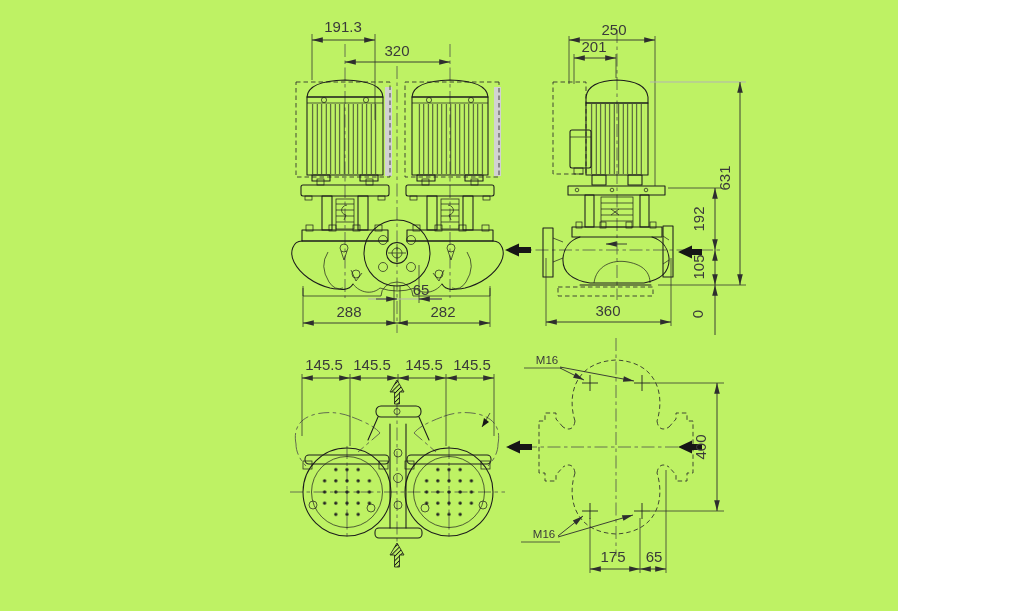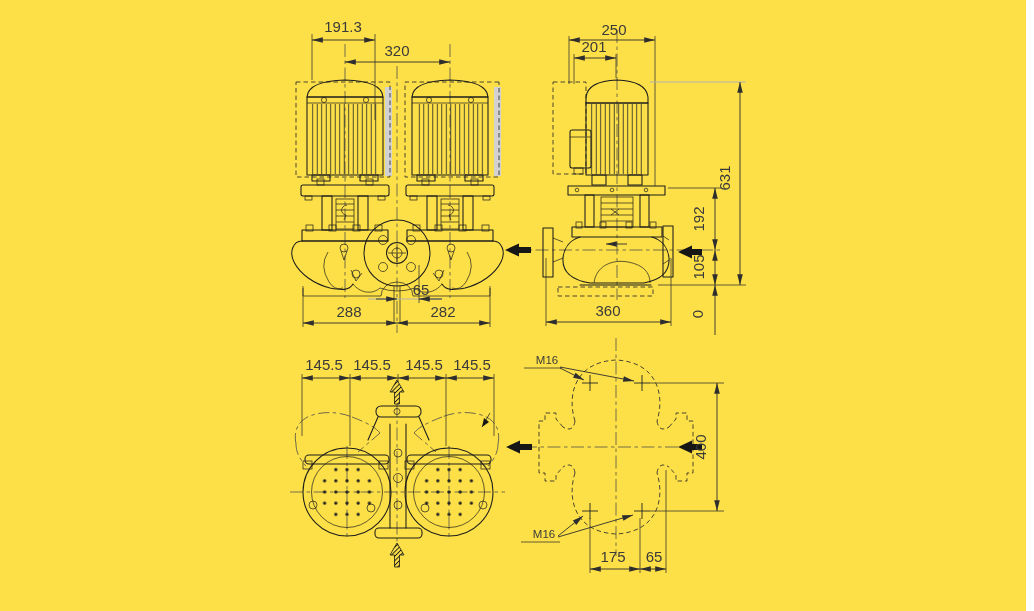--- a/index.html
+++ b/index.html
@@ -1,16 +1,16 @@
 <!DOCTYPE html>
 <html><head>
 <meta charset="utf-8">
 <style>
   html,body{margin:0;padding:0;background:#ffffff;}
-  .stage{position:relative;width:1026px;height:611px;background:#fde047;overflow:hidden;
+  .stage{position:relative;width:898px;height:611px;background:#bef264;overflow:hidden;
          font-family:"Liberation Sans",sans-serif;}
   svg{display:block}
   .obj{fill:none;stroke:#1c1c1c;stroke-width:1.05;stroke-linejoin:round;stroke-linecap:round}
   .thin{fill:none;stroke:#1c1c1c;stroke-width:.7}
   .dim{fill:none;stroke:#2e2e2e;stroke-width:.9}
   .ext{fill:none;stroke:#2e2e2e;stroke-width:.75}
   .cl{fill:none;stroke:#4a4a4a;stroke-width:.75;stroke-dasharray:13 3.5 3.5 3.5}
   .dash{fill:none;stroke:#2a2a2a;stroke-width:.85;stroke-dasharray:4.5 3}
   .ph{fill:none;stroke:#4a4a4a;stroke-width:.8;stroke-dasharray:11 3.5 3.5 3.5}
   .gry{fill:none;stroke:#b3b3b3;stroke-width:1}

